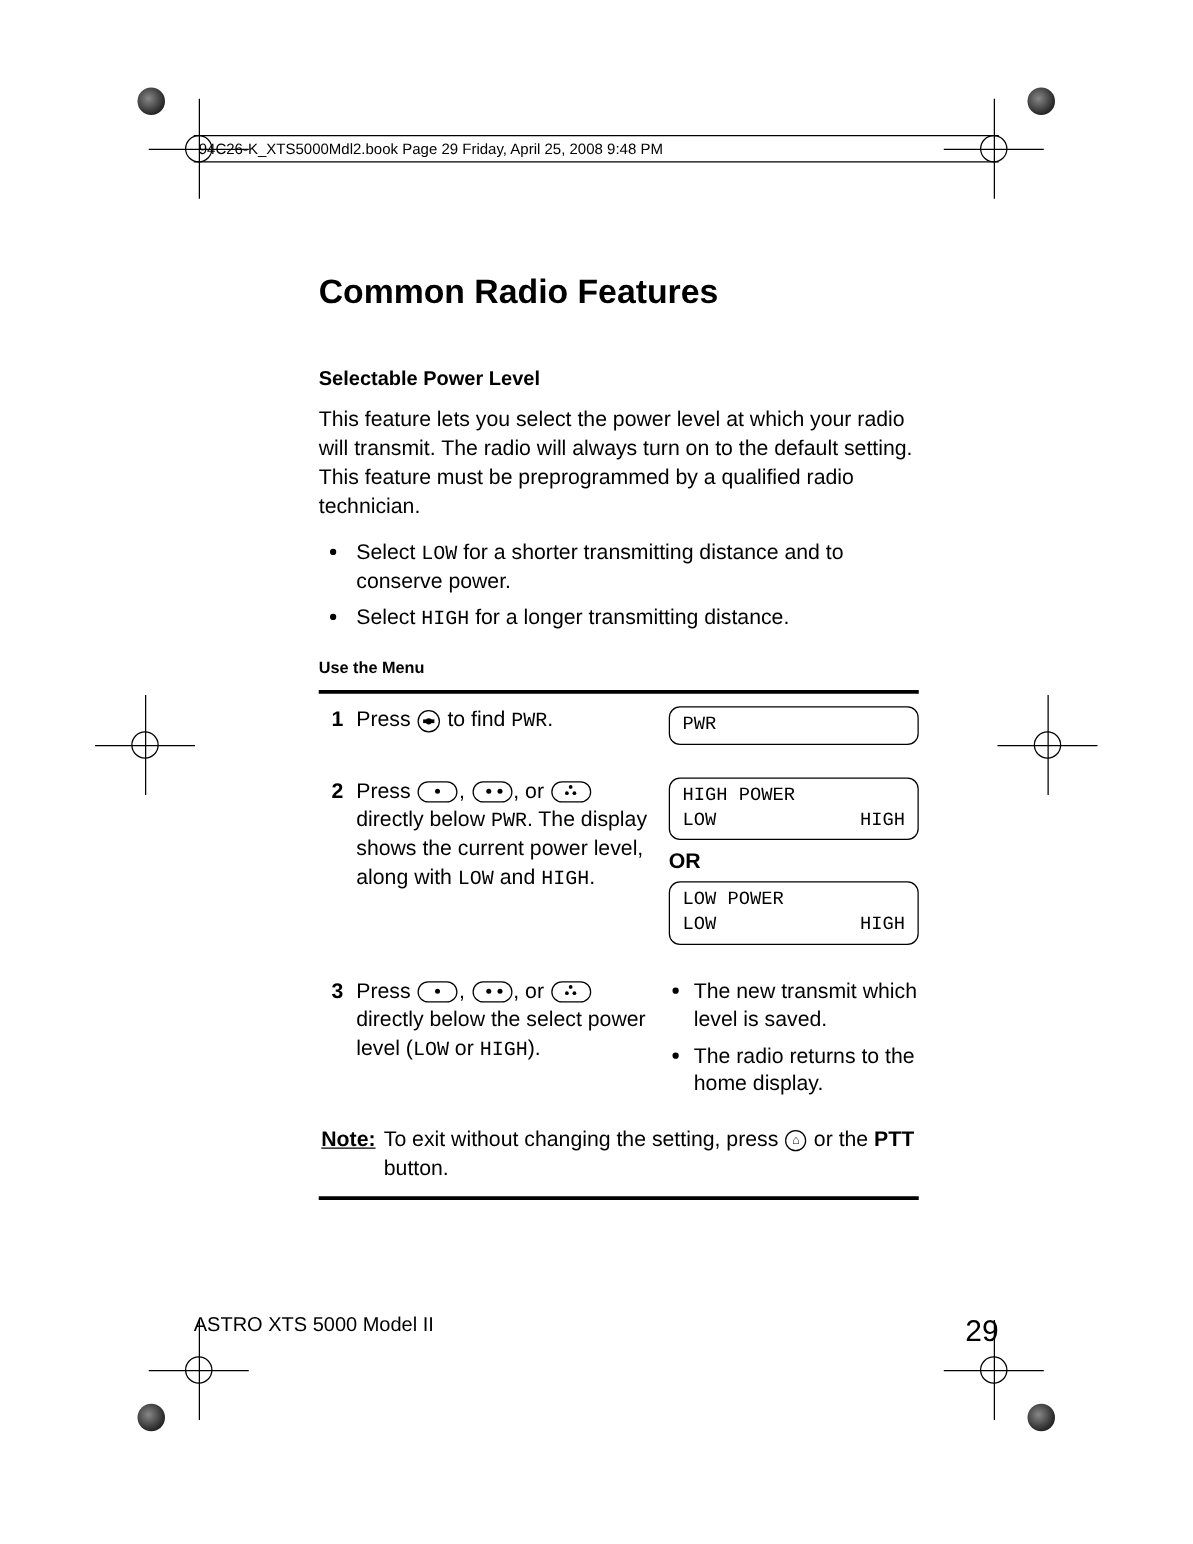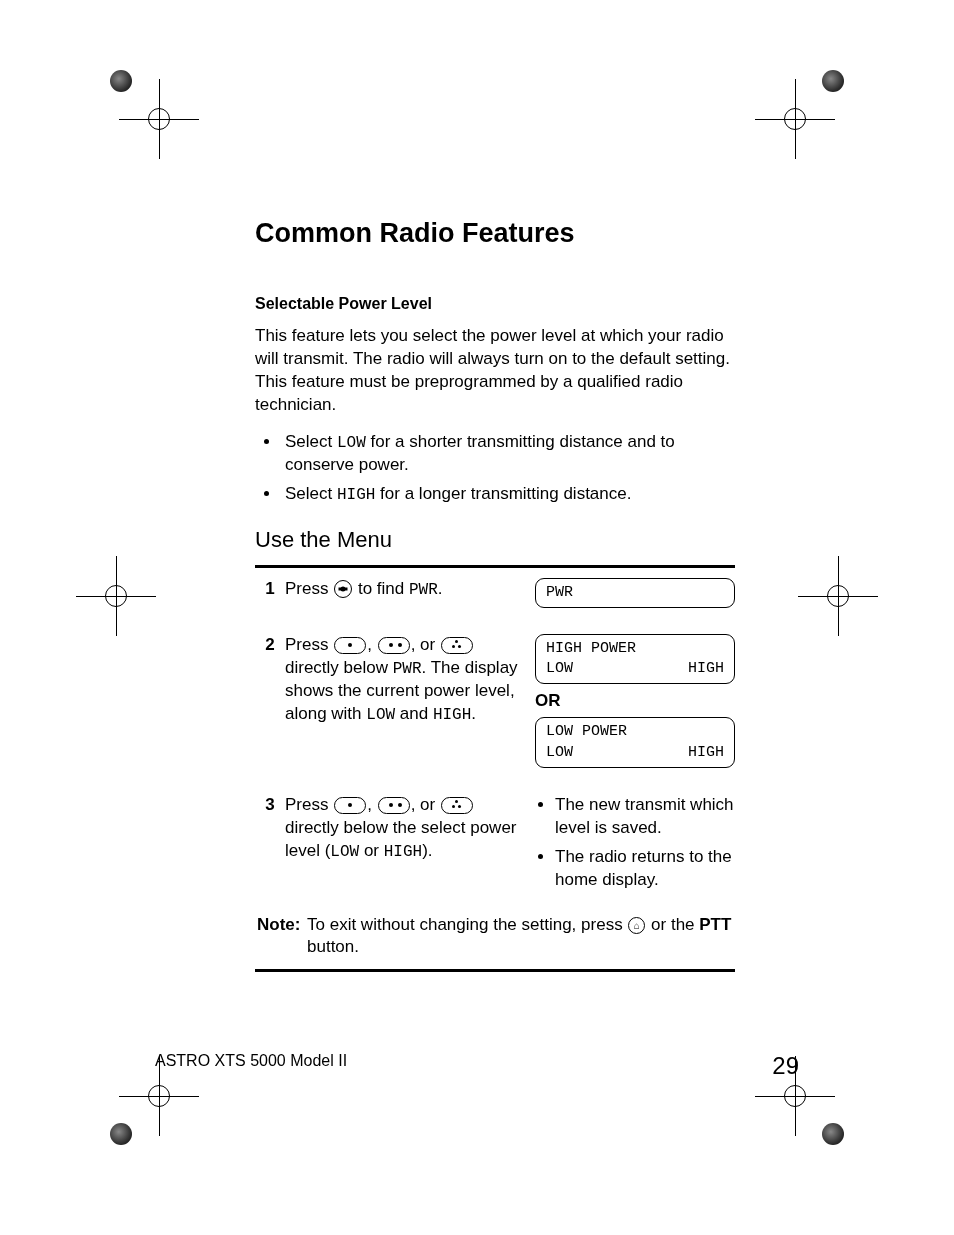--- a/index.html
+++ b/index.html
@@ -34,40 +34,40 @@
   }
   
   .content{
     position:absolute;left:255px;top:215px;width:480px;
   }
   h1.title{font-size:27px;font-weight:bold;margin:0 0 42px 0;}
   h2.section{font-size:16px;font-weight:bold;margin:0 0 10px 0;}
   p.body{font-size:17px;margin:0 0 14px 0;}
   ul.body{margin:0 0 18px 0;padding-left:26px;}
   ul.body li{font-size:17px;margin-bottom:6px;padding-left:4px;}
-  h3.subhead{font-size:22px;font-weight:normal;margin:18px 0 10px 0;}
+  h3.subhead{font-size:13px;font-weight:bold;margin:18px 0 10px 0;}
   .mono{font-family:var(--mono);font-size:16px;}
   
   .steps{border-top:3px solid #000;border-bottom:3px solid #000;}
   .step-row{display:flex;align-items:flex-start;padding:10px 0;}
   .step-num{width:30px;font-weight:bold;font-size:17px;flex:0 0 30px;text-align:center;}
   .step-text{flex:1 1 0;font-size:17px;padding-right:10px;}
   .step-right{flex:0 0 200px;font-size:17px;}
   .step-right ul{margin:0;padding-left:20px;}
   .step-right li{margin-bottom:6px;}
   .lcd{
     border:1.5px solid #000;border-radius:9px;
     padding:4px 10px;font-family:var(--mono);font-size:15px;
     margin-bottom:6px;min-height:18px;
     display:flex;flex-direction:column;justify-content:center;
   }
   .lcd-row{display:flex;justify-content:space-between;}
   .or{font-weight:bold;margin:2px 0 4px 0;}
   .note-row{display:flex;padding:6px 0 10px 0;}
-  .note-label{width:50px;font-weight:bold;font-size:17px;padding-left:2px;}
+  .note-label{width:50px;font-weight:bold;font-size:17px;padding-left:2px;text-decoration:underline;}
   .note-text{flex:1;font-size:17px;}
   
   .btn-oval{display:inline-block;vertical-align:middle;width:30px;height:15px;
     border:1.2px solid #000;border-radius:9px;position:relative;margin:0 1px;}
   .btn-oval.d1::after{content:"";position:absolute;left:50%;top:50%;width:4px;height:4px;background:#000;border-radius:50%;transform:translate(-50%,-50%);}
   .btn-oval.d2::before,.btn-oval.d2::after{content:"";position:absolute;top:50%;width:4px;height:4px;background:#000;border-radius:50%;transform:translateY(-50%);}
   .btn-oval.d2::before{left:35%;} .btn-oval.d2::after{left:65%;}
   .btn-oval.d3 .tri{position:absolute;left:50%;top:50%;transform:translate(-50%,-50%);width:10px;height:8px;}
   .btn-oval.d3 .tri::before{content:"";position:absolute;left:3px;top:-1px;width:3px;height:3px;background:#000;border-radius:50%;}
   .btn-oval.d3 .tri::after{content:"";position:absolute;left:0;top:4px;width:3px;height:3px;background:#000;border-radius:50%;box-shadow:6px 0 0 #000;}
@@ -101,20 +101,21 @@
   </div>
   <div class="crop-mark" style="left:110px;top:1075px;">
     <div class="blob" style="left:0;bottom:0;"></div>
     <div class="ring" style="left:38px;top:10px;"></div>
   </div>
   <div class="crop-mark" style="right:110px;top:1075px;">
     <div class="blob" style="right:0;bottom:0;"></div>
     <div class="ring" style="right:38px;top:10px;"></div>
   </div>
 
+  <div class="crop-header">94C26-K_XTS5000Mdl2.book  Page 29  Friday, April 25, 2008  9:48 PM</div>
 
   <div class="content">
     <h1 class="title">Common Radio Features</h1>
 
     <h2 class="section">Selectable Power Level</h2>
 
     <p class="body">This feature lets you select the power level at which your radio will transmit. The radio will always turn on to the default setting. This feature must be preprogrammed by a qualified radio technician.</p>
 
     <ul class="body">
       <li>

